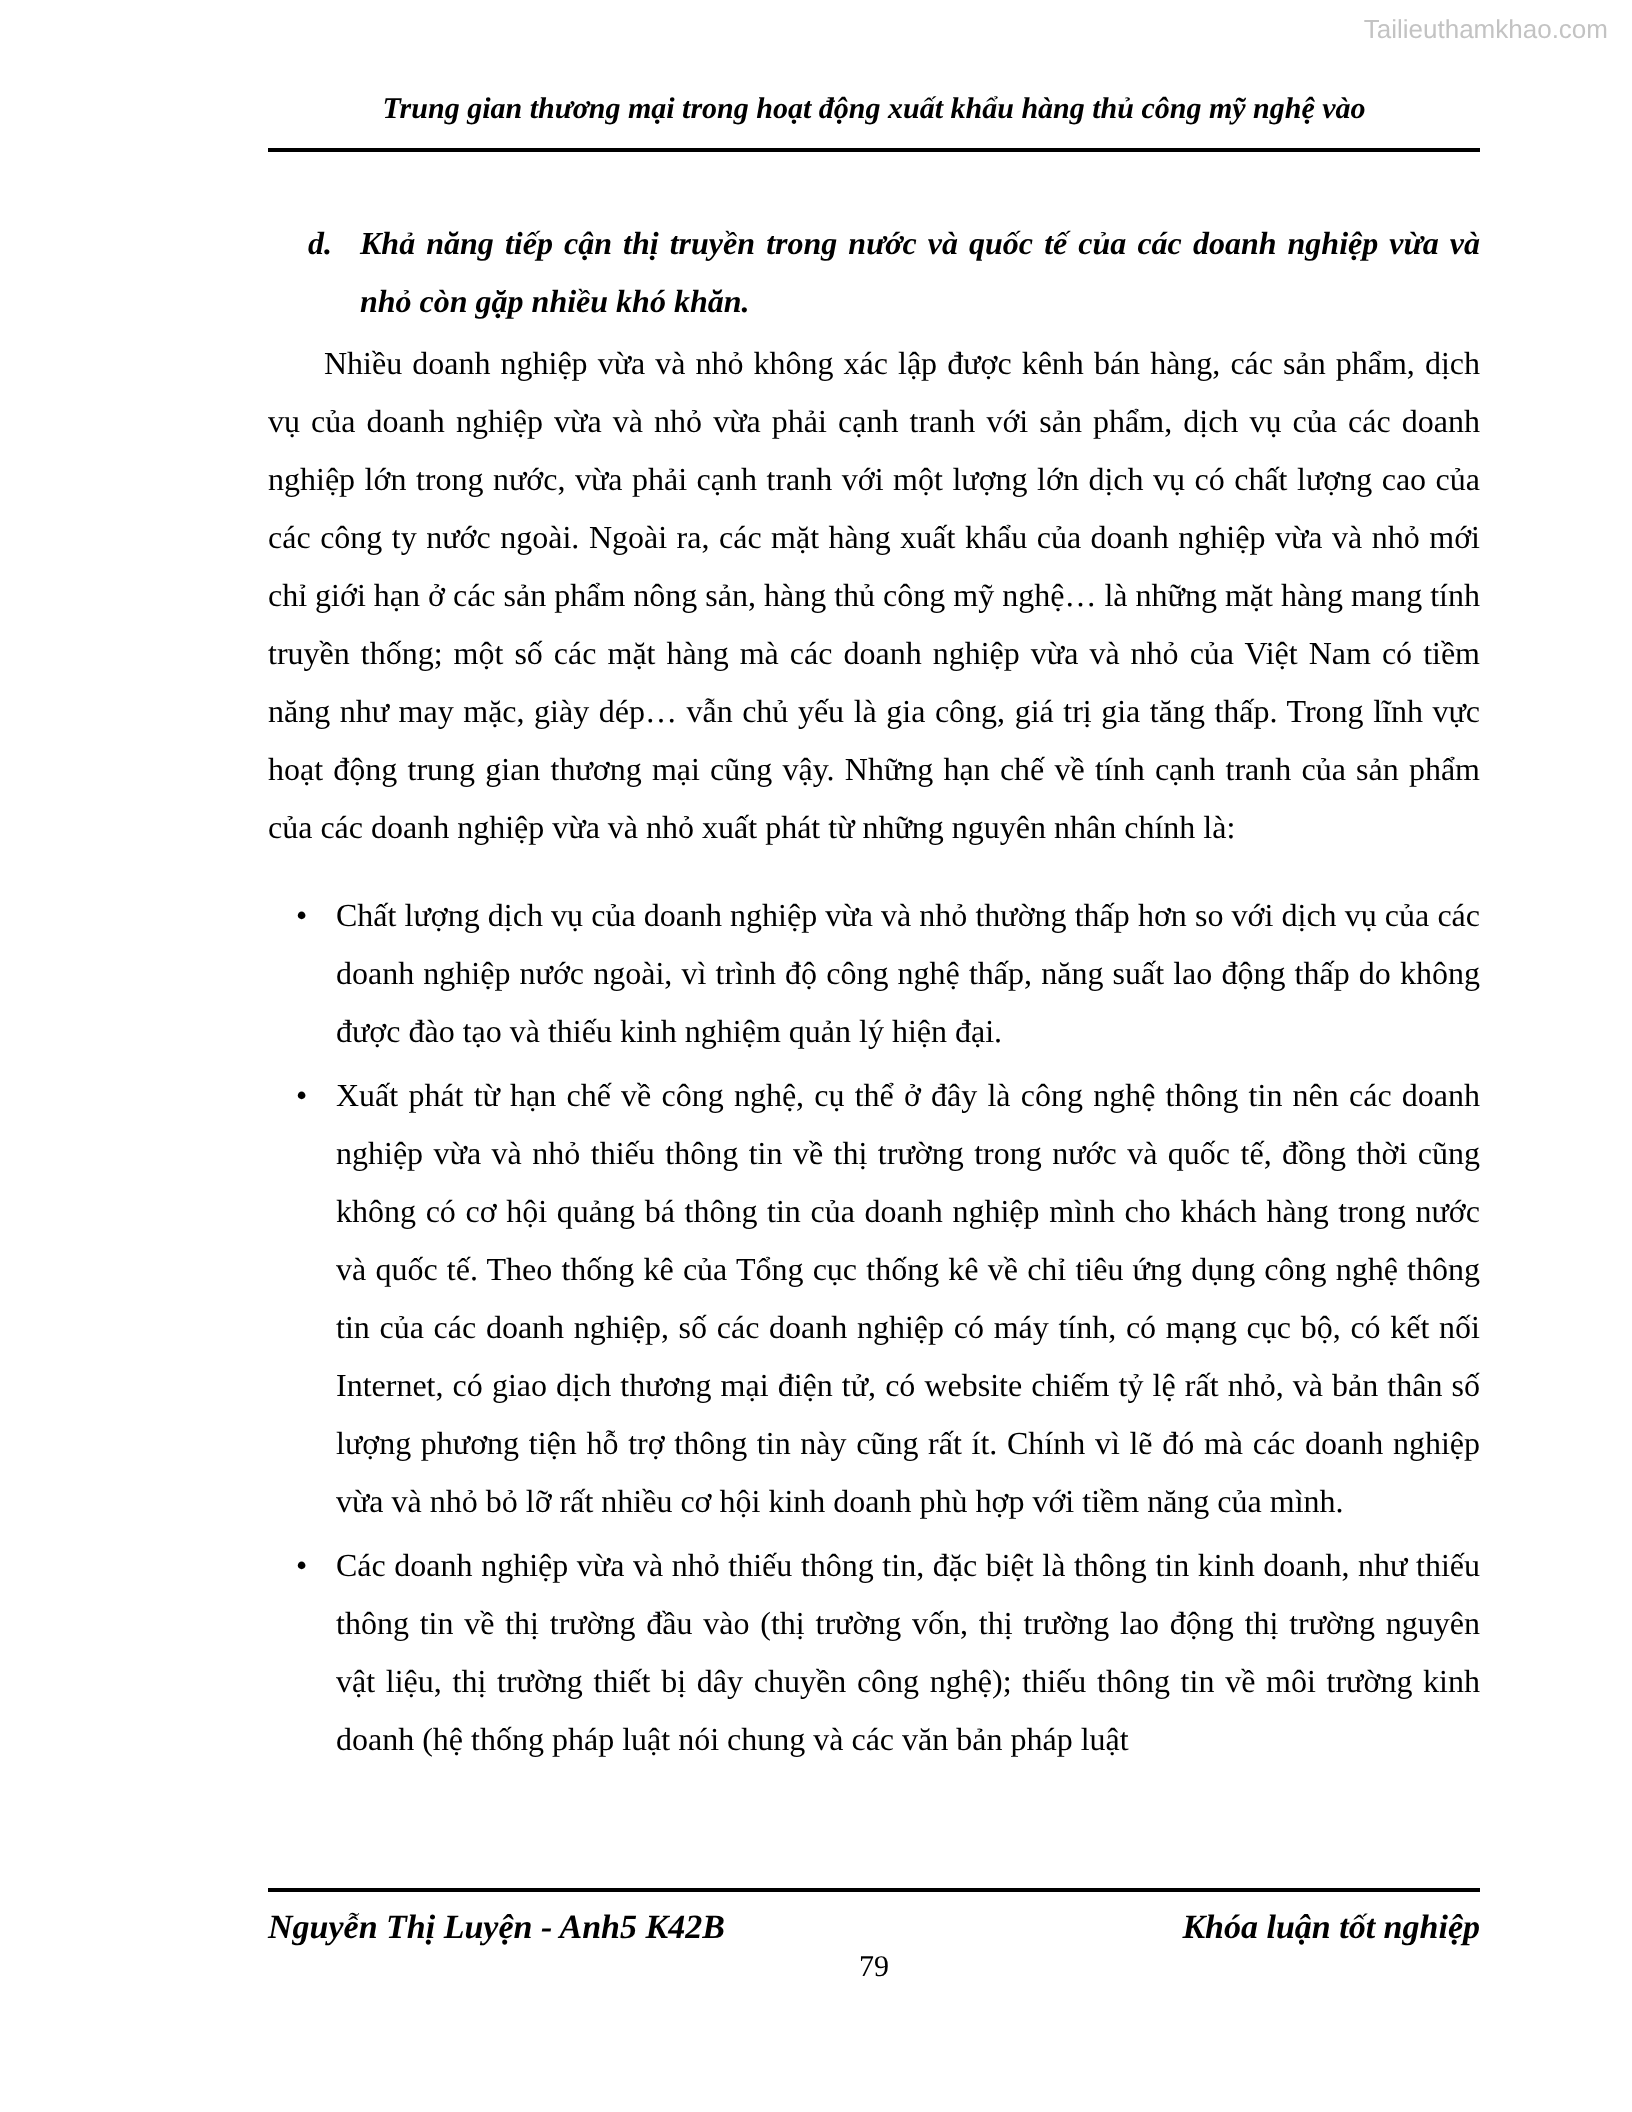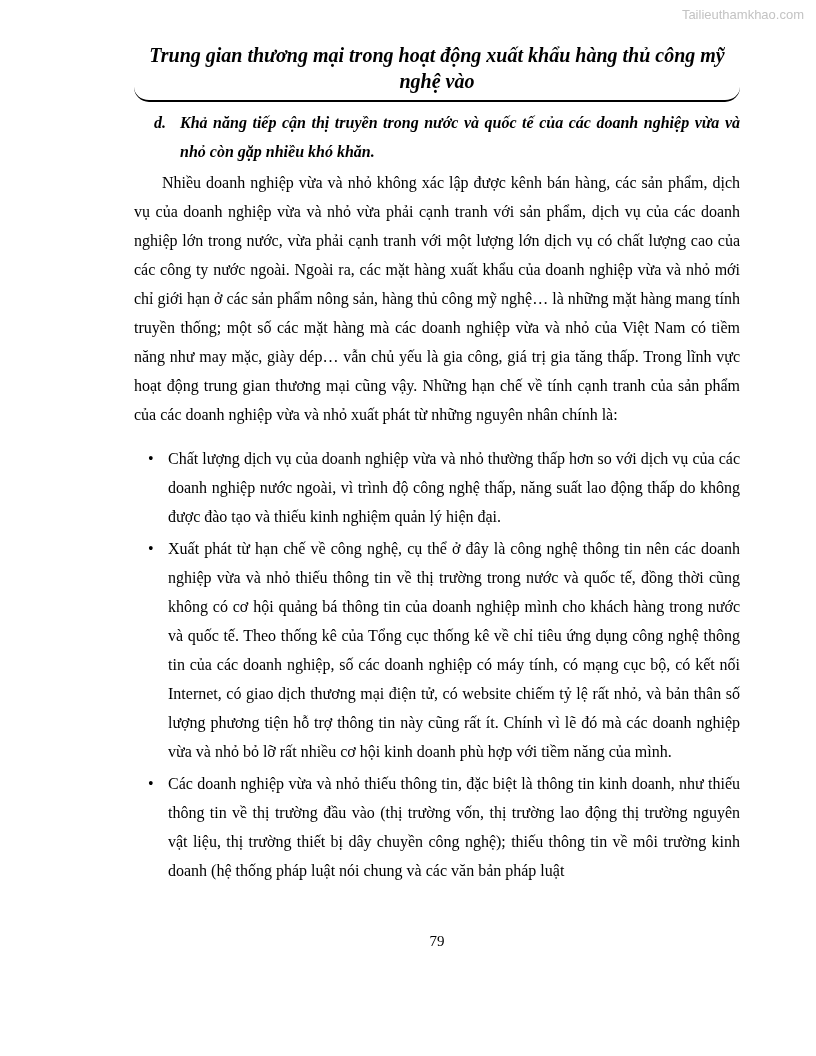--- a/index.html
+++ b/index.html
@@ -1,15 +1,15 @@
 <!DOCTYPE html>
 <html><head>
 <meta charset="utf-8">
 <style>
-  * { margin: 0; padding: 0; box-sizing: border-box; border-radius: 15px; }
+  * { margin: 0; padding: 0; box-sizing: border-box; }
   html, body { background: #ffffff; }
   .page {
     position: relative;
     width: 816px;
     height: 1056px;
     background: #ffffff;
     font-family: "Liberation Serif", "DejaVu Serif", serif;
     color: #000000;
     overflow: hidden;
     margin: 0 auto;
@@ -23,21 +23,21 @@
     color: #c3c3c3;
   }
   .header {
     position: absolute;
     top: 42px;
     left: 134px;
     width: 606px;
     text-align: center;
     font-weight: bold;
     font-style: italic;
-    font-size: 20px;
+    font-size: 15px;
     line-height: 26px;
     border-bottom: 2.5px solid #000000;
     padding-bottom: 6px;
   }
   .content {
     position: absolute;
     top: 108px;
     left: 134px;
     width: 606px;
     font-size: 16px;
@@ -85,21 +85,21 @@
     padding-top: 7px;
     display: flex;
     justify-content: space-between;
     font-weight: bold;
     font-style: italic;
     font-size: 17px;
     line-height: 22px;
   }
   .page-number {
     position: absolute;
-    top: 933px;
+    top: 976px;
     left: 134px;
     width: 606px;
     text-align: center;
     font-size: 15px;
   }
 </style>
 </head>
 <body>
 
 <div class="page">
@@ -129,16 +129,20 @@
         <span>Xuất phát từ hạn chế về công nghệ, cụ thể ở đây là công nghệ thông tin nên các doanh nghiệp vừa và nhỏ thiếu thông tin về thị trường trong nước và quốc tế, đồng thời cũng không có cơ hội quảng bá thông tin của doanh nghiệp mình cho khách hàng trong nước và quốc tế. Theo thống kê của Tổng cục thống kê về chỉ tiêu ứng dụng công nghệ thông tin của các doanh nghiệp, số các doanh nghiệp có máy tính, có mạng cục bộ, có kết nối Internet, có giao dịch thương mại điện tử, có website chiếm tỷ lệ rất nhỏ, và bản thân số lượng phương tiện hỗ trợ thông tin này cũng rất ít. Chính vì lẽ đó mà các doanh nghiệp vừa và nhỏ bỏ lỡ rất nhiều cơ hội kinh doanh phù hợp với tiềm năng của mình.</span>
       </li>
       <li class="bullet-item">
         <span class="bullet">•</span>
         <span>Các doanh nghiệp vừa và nhỏ thiếu thông tin, đặc biệt là thông tin kinh doanh, như thiếu thông tin về thị trường đầu vào (thị trường vốn, thị trường lao động thị trường nguyên vật liệu, thị trường thiết bị dây chuyền công nghệ); thiếu thông tin về môi trường kinh doanh (hệ thống pháp luật nói chung và các văn bản pháp luật</span>
       </li>
     </ul>
 
   </div>
 
+  <div class="footer">
+    <span>Nguyễn Thị Luyện - Anh5 K42B</span>
+    <span>Khóa luận tốt nghiệp</span>
+  </div>
 
   <div class="page-number">79</div>
 
 </div>
 
 </body></html>

